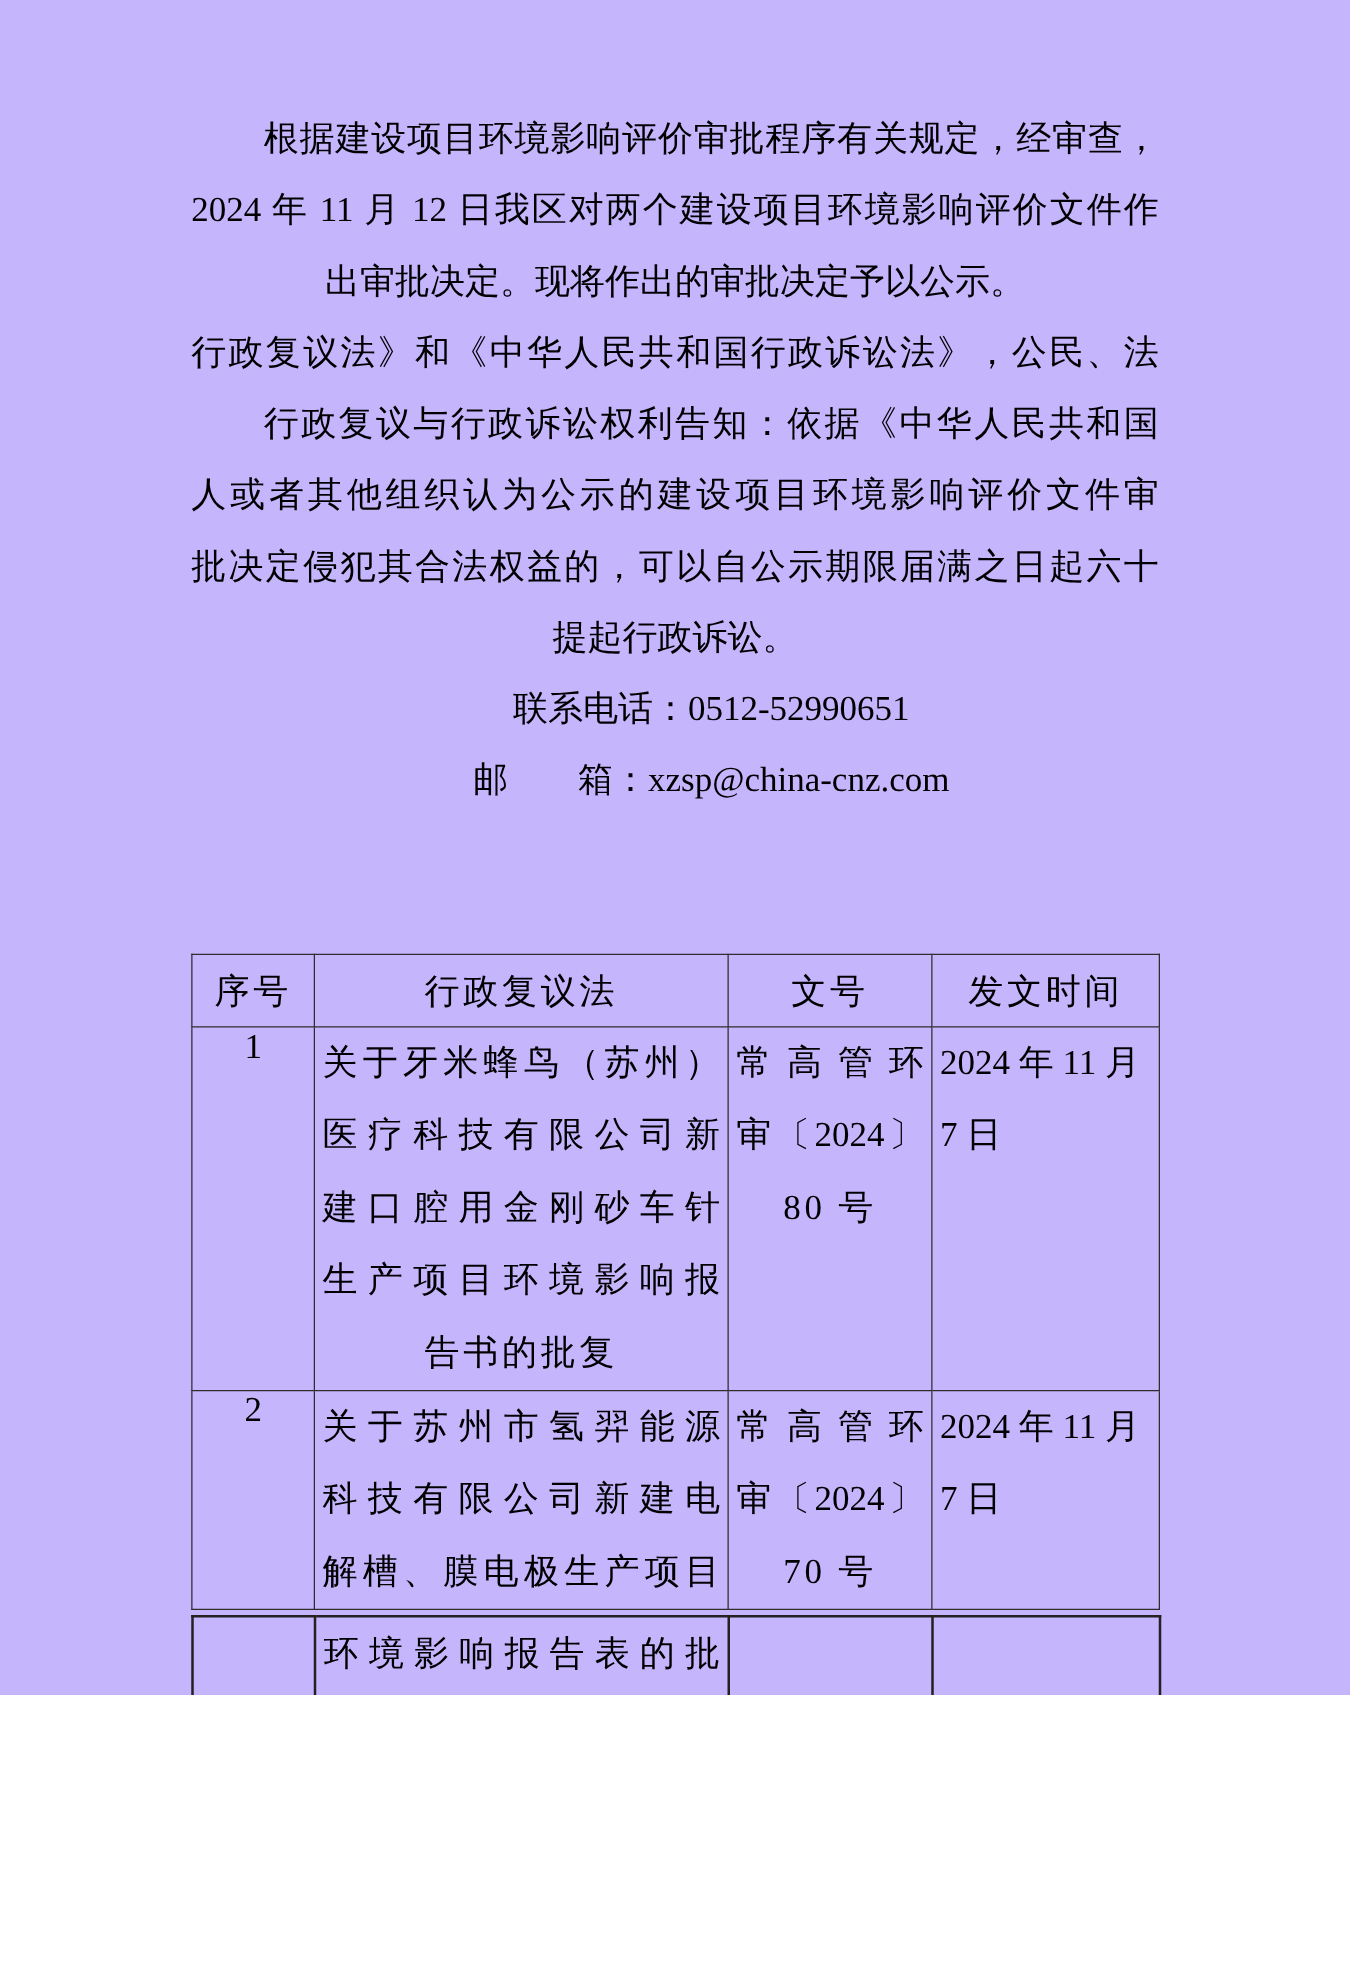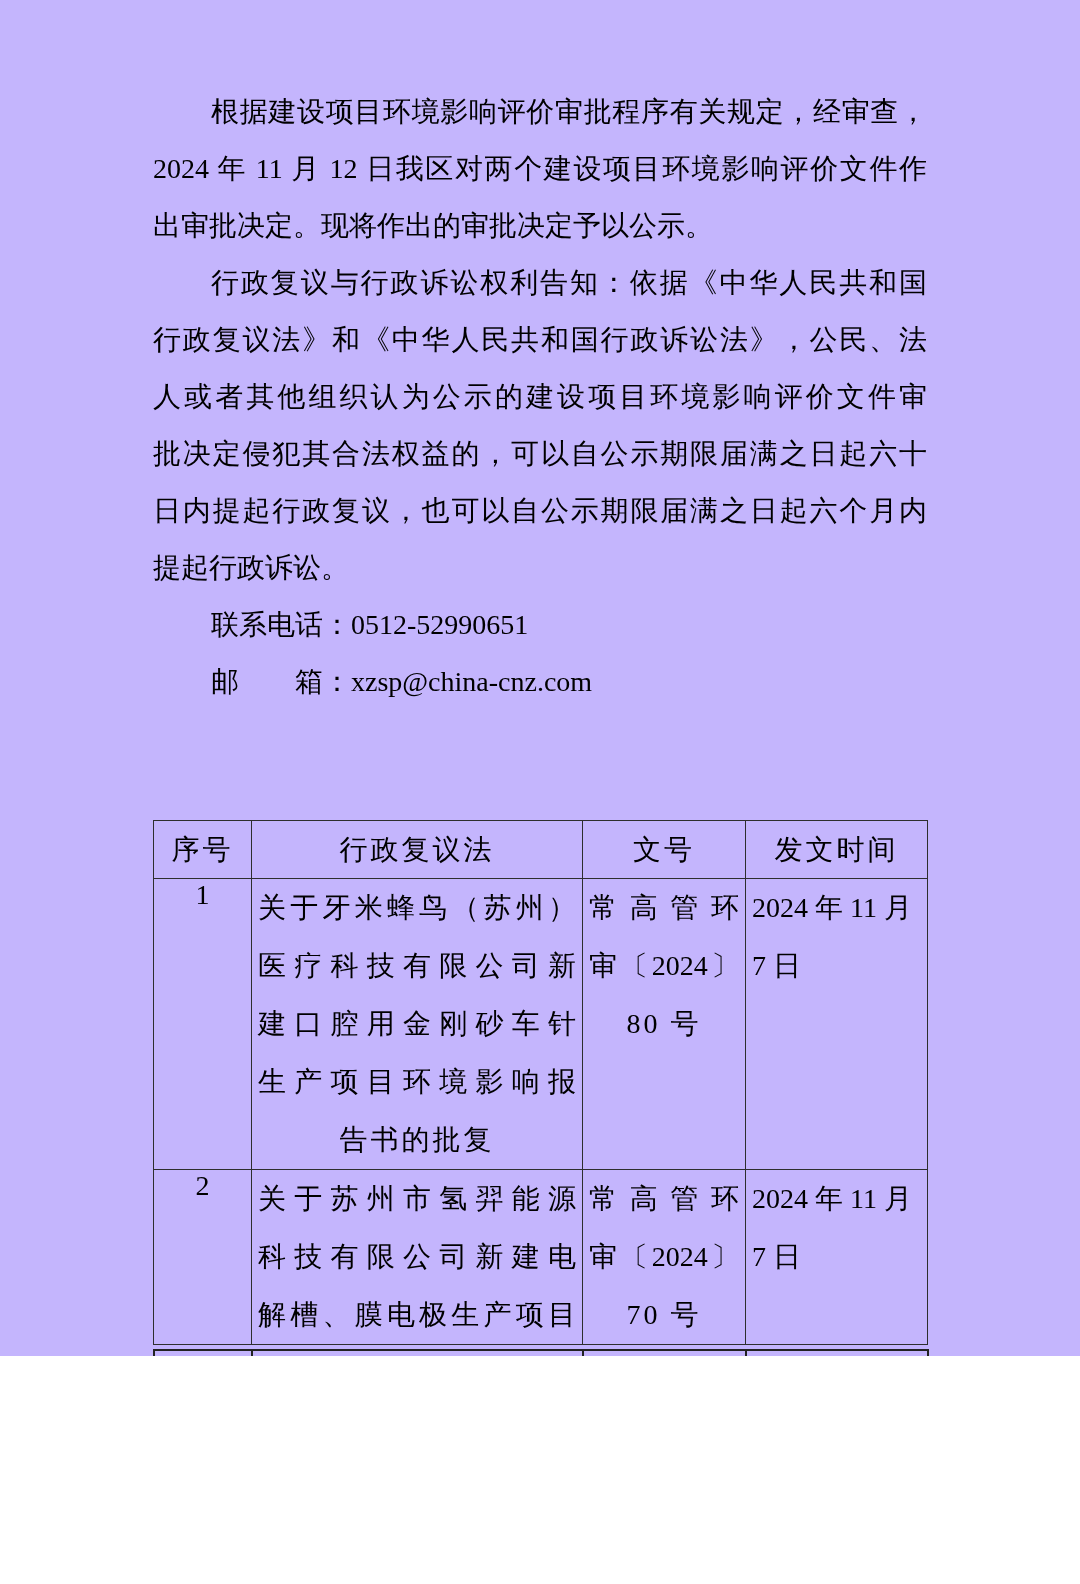--- a/index.html
+++ b/index.html
@@ -14,21 +14,21 @@
     overflow: hidden;
   }
   .body-text {
     padding-top: 83px;
     margin-left: 153px;
     width: 774px;
   }
   .bl {
     height: 57px;
     line-height: 57px;
-    text-align: left;
+    text-align: center;
   }
   .bl.ind { padding-left: 58px; }
   .bl.just {
     text-align: justify;
     text-align-last: justify;
   }
   table.tbl {
     border-collapse: collapse;
     table-layout: fixed;
     margin-left: 153px;
@@ -61,25 +61,24 @@
 </style>
 </head>
 <body>
 
 <div class="page">
 
   <div class="body-text">
     <div class="bl ind just">根据建设项目环境影响评价审批程序有关规定，经审查，</div>
     <div class="bl just">2024 年 11 月 12 日我区对两个建设项目环境影响评价文件作</div>
     <div class="bl">出审批决定。现将作出的审批决定予以公示。</div>
+    <div class="bl just">行政复议法》和《中华人民共和国行政诉讼法》，公民、法</div>
     <div class="bl ind just">行政复议与行政诉讼权利告知：依据《中华人民共和国</div>
-    <div class="bl just">行政复议法》和《中华人民共和国行政诉讼法》，公民、法</div>
     <div class="bl just">人或者其他组织认为公示的建设项目环境影响评价文件审</div>
     <div class="bl just">批决定侵犯其合法权益的，可以自公示期限届满之日起六十</div>
-    <div class="bl just">日内提起行政复议，也可以自公示期限届满之日起六个月内</div>
     <div class="bl">提起行政诉讼。</div>
     <div class="bl ind">联系电话：0512-52990651</div>
     <div class="bl ind">邮　　箱：xzsp@china-cnz.com</div>
   </div>
 
   <table class="tbl main">
     <colgroup>
       <col style="width:98px">
       <col style="width:331px">
       <col style="width:163px">

